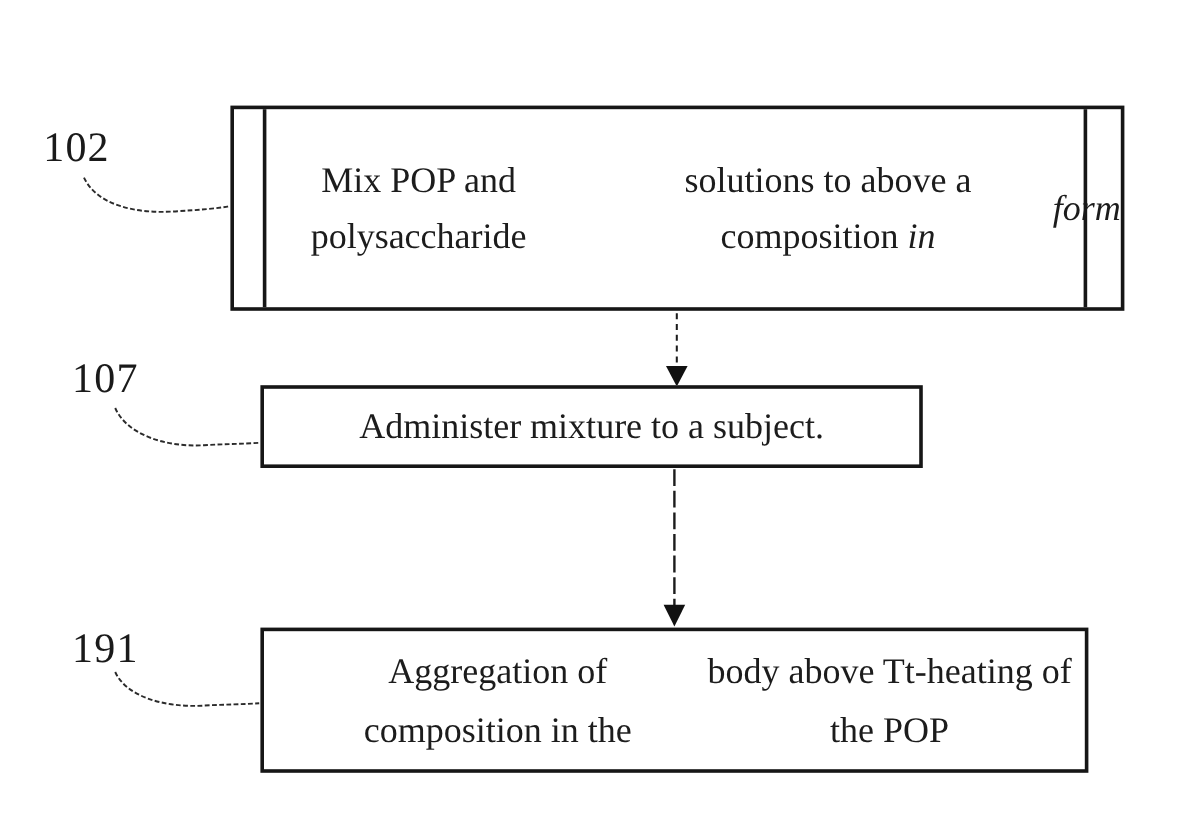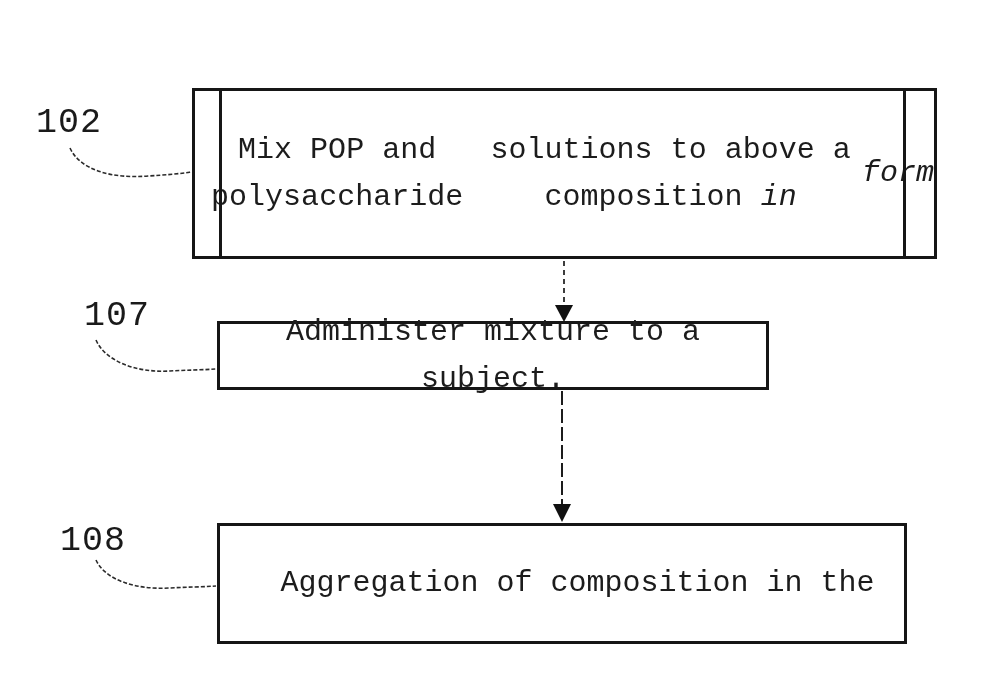--- a/index.html
+++ b/index.html
@@ -5,21 +5,21 @@
   html, body {
     margin: 0;
     padding: 0;
     background: #ffffff;
   }
   .canvas {
     position: relative;
     width: 992px;
     height: 689px;
     background: #ffffff;
-    font-family: Liberation Mono, monospace;
+    font-family: Liberation Serif, serif;
     color: #1c1c1c;
     overflow: hidden;
   }
   .flow-box {
     position: absolute;
     border: 3px solid #161616;
     background: #ffffff;
     display: flex;
     flex-direction: row;
     align-items: center;
@@ -53,21 +53,21 @@
     line-height: 49px;
     padding-left: 31px;
   }
   .ref-label {
     position: absolute;
     font-size: 35px;
     color: #1a1a1a;
     letter-spacing: 1px;
   }
   .ref-102 { left: 36px;  top: 103px; }
-  .ref-107 { left: 60px;  top: 296px; margin-left: 24px; }
+  .ref-107 { left: 60px;  top: 296px; }
   .ref-108 { left: 60px;  top: 521px; }
   .em { font-style: italic; }
   svg.overlay {
     position: absolute;
     left: 0; top: 0;
     width: 992px; height: 689px;
     pointer-events: none;
   }
 </style>
 </head>
@@ -89,21 +89,21 @@
     </g>
 
     <g>
       <line x1="562" y1="391" x2="562" y2="508" stroke="#1c1c1c" stroke-width="2" stroke-dasharray="14 4"></line>
       <polygon points="553,504 571,504 562,522" fill="#111111"></polygon>
     </g>
   </svg>
 
   <div class="ref-label ref-102">102</div>
   <div class="ref-label ref-107">107</div>
-  <div class="ref-label ref-108">108</div>
+  <div class="ref-label ref-108">191</div>
 
   <div class="flow-box box-step1">
     <span class="side-bar left"></span>
     <span class="side-bar right"></span>
     <div>
       <span>Mix POP and polysaccharide</span>
     </div>
     <div>
       <span>solutions to above a composition </span><span class="em">in</span>
     </div>
@@ -111,15 +111,16 @@
       <span class="em">form</span>
     </div>
   </div>
 
   <div class="flow-box box-step2">
     <div>Administer mixture to a subject.</div>
   </div>
 
   <div class="flow-box box-step3">
     <div>Aggregation of composition in the</div>
+    <div>body above Tt-heating of the POP</div>
   </div>
 
 </div>
 
 </body></html>

